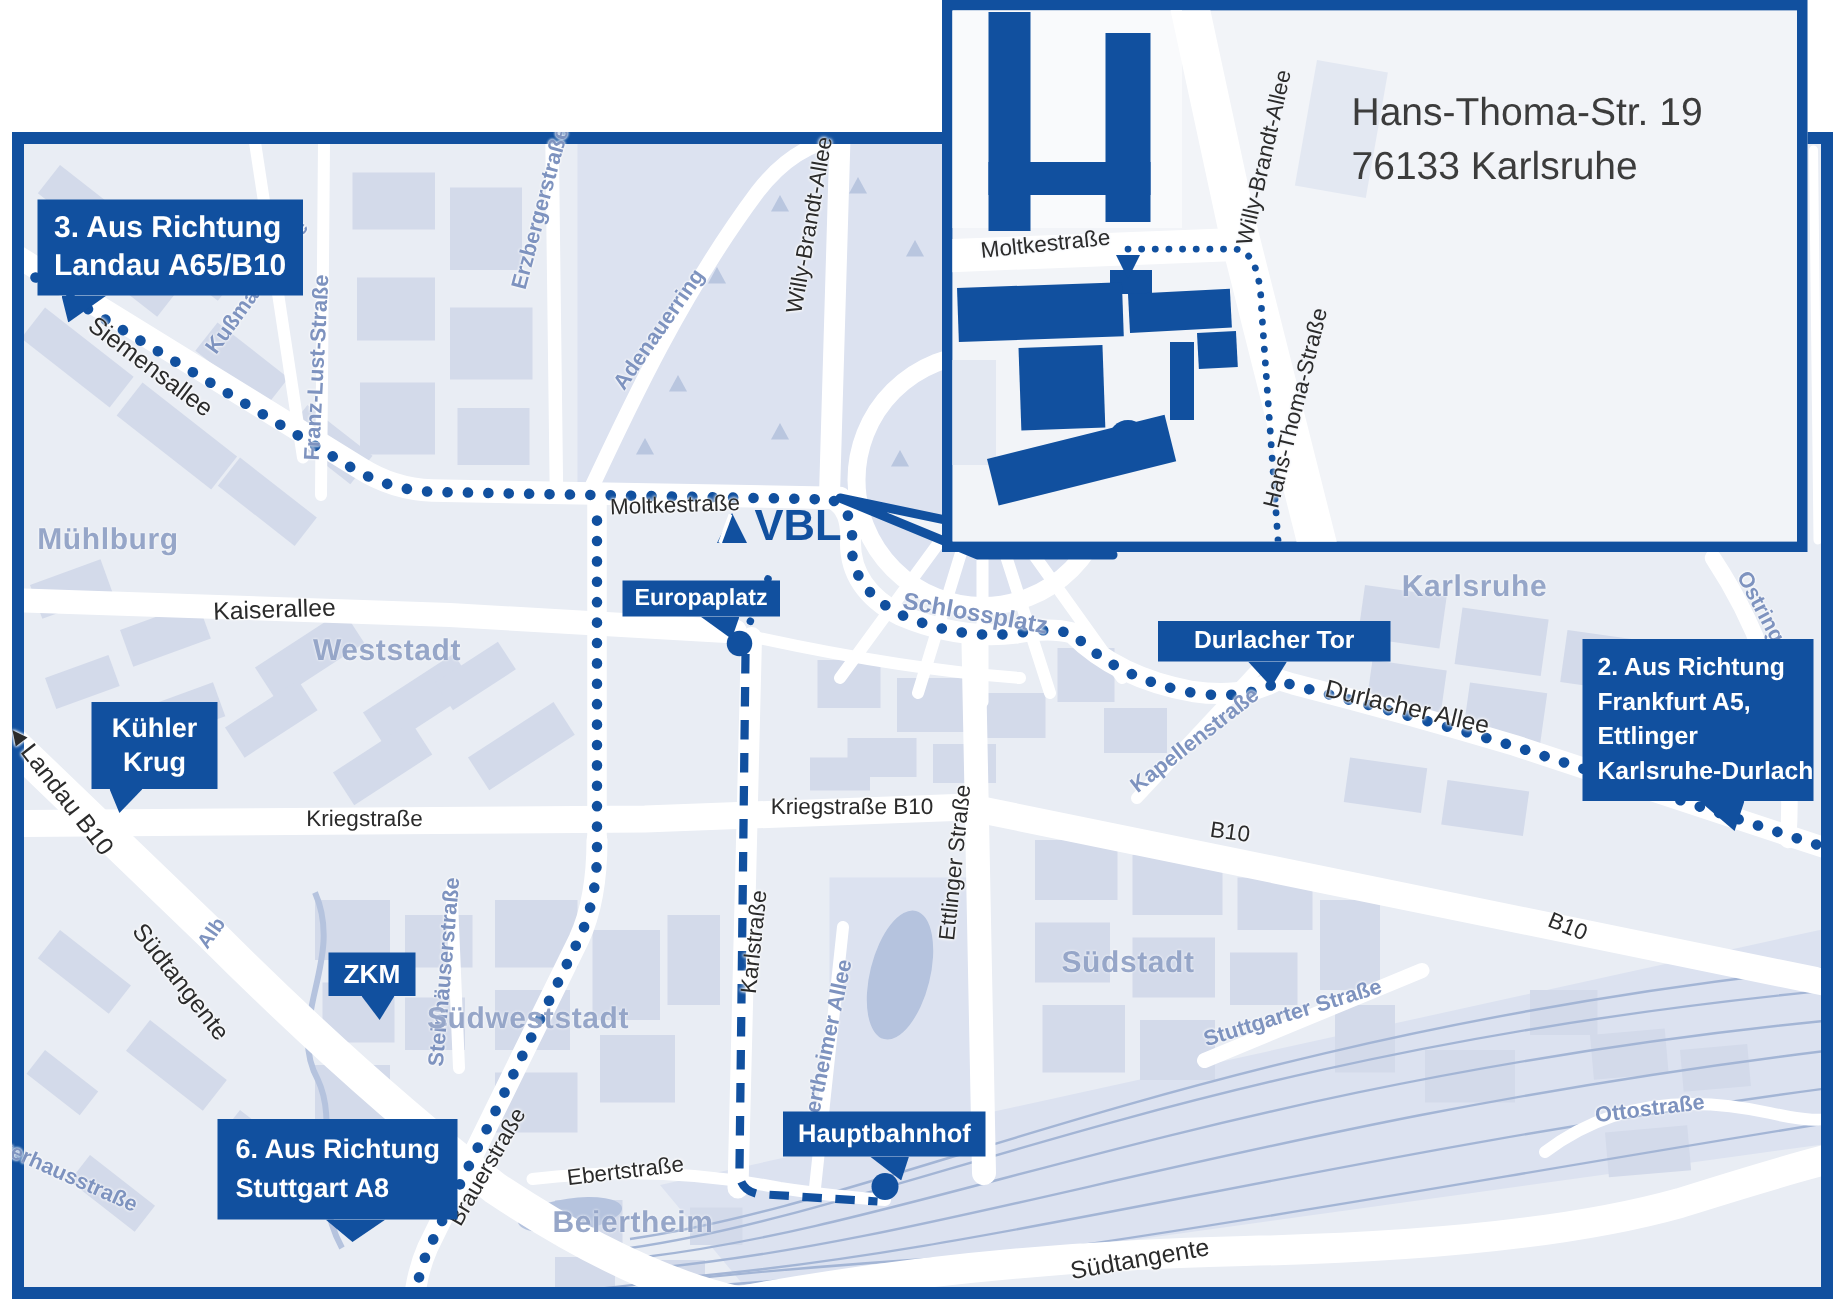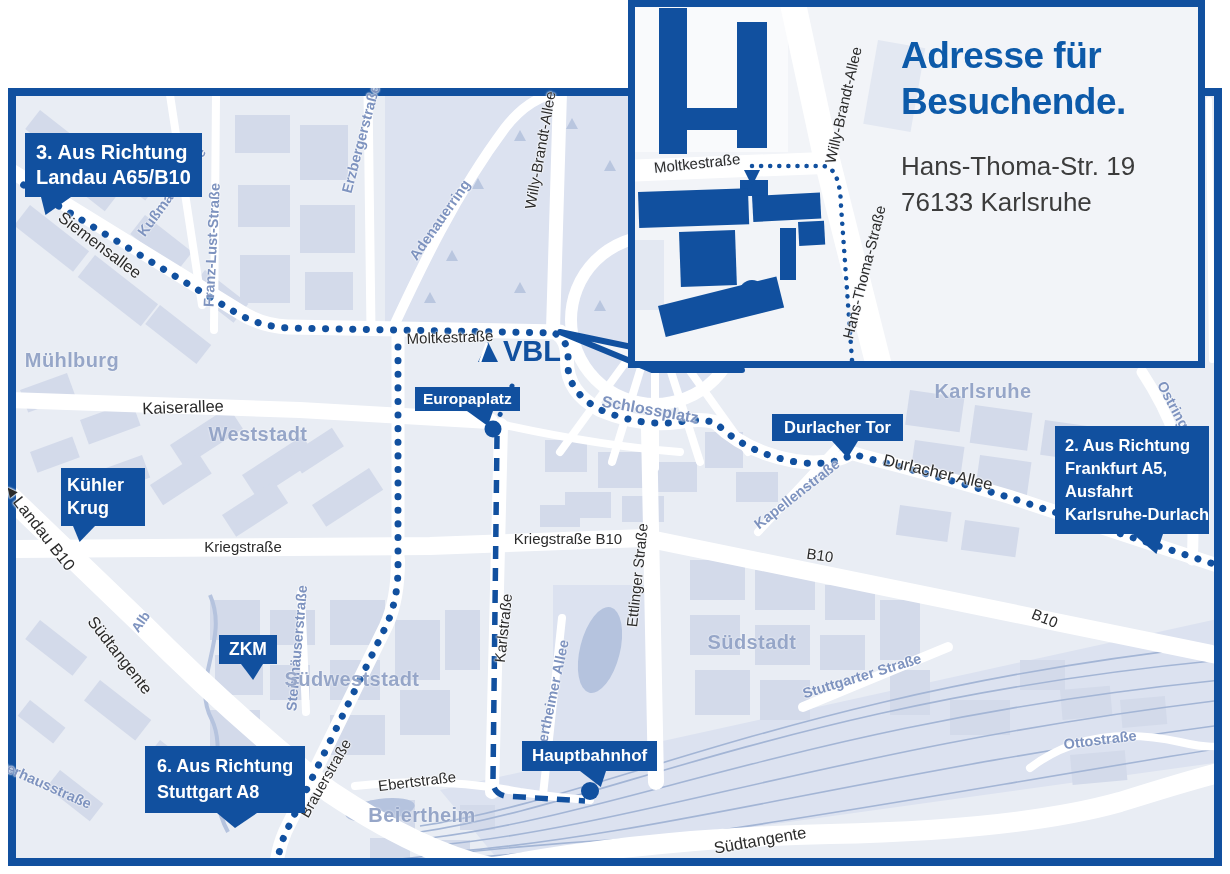--- a/index.html
+++ b/index.html
@@ -262,21 +262,21 @@
         <line x1="10" y1="3" x2="3" y2="22" stroke="#fff" stroke-width="2.5"></line>
       </svg>
       <span>VBL</span>
     </div>
 
     <div class="callout" style="left:17px;top:45px;font-size:20px;line-height:25px">
       <div class="ln">3. Aus Richtung</div>
         <div class="ln">Landau A65/B10</div>
       <div class="ptr" style="--t:15%;left:16px;width:30px;height:18px"></div>
     </div>
-    <div class="callout" style="left:53px;top:380px;width:72px;font-size:18px;line-height:23px;padding:6px 6px">
+    <div class="callout" style="left:53px;top:380px;width:72px;text-align:center;font-size:18px;line-height:23px;padding:6px 6px">
       <div class="ln">Kühler</div>
         <div class="ln">Krug</div>
       <div class="ptr" style="--t:30%;left:12px;width:22px;height:16px"></div>
     </div>
     <div class="callout" style="left:211px;top:547px;font-size:17.5px;padding:4px 10px">
       <div class="ln">ZKM</div>
       <div class="ptr" style="--t:55%;left:22px;width:22px;height:16px"></div>
     </div>
     <div class="callout" style="left:137px;top:658px;font-size:18px;line-height:25.5px;padding:8px 12px">
       <div class="ln">6. Aus Richtung</div>
@@ -284,28 +284,28 @@
       <div class="ptr" style="--t:45%;left:72px;width:40px;height:15px"></div>
     </div>
     <div class="callout" style="left:407px;top:299px;font-size:15.5px;padding:3px 8px">
       <div class="ln">Europaplatz</div>
       <div class="ptr" style="--t:80%;left:52px;width:26px;height:15px"></div>
     </div>
     <div class="callout" style="left:514px;top:653px;font-size:17px;padding:5px 10px">
       <div class="ln">Hauptbahnhof</div>
       <div class="ptr" style="--t:80%;left:58px;width:26px;height:16px"></div>
     </div>
-    <div class="callout" style="left:764px;top:326px;font-size:16.5px;padding:4px 12px">
+    <div class="callout" style="left:764px;top:326px;font-size:16.5px;padding:4px 24px">
       <div class="ln">Durlacher Tor</div>
       <div class="ptr" style="--t:60%;left:60px;width:26px;height:17px"></div>
     </div>
     <div class="callout" style="left:1047px;top:338px;width:154px;box-sizing:border-box;font-size:16.5px;line-height:23px;padding:8px 10px">
       <div class="ln">2. Aus Richtung</div>
         <div class="ln">Frankfurt A5,</div>
-      <div class="ln">Ausfahrt</div>
+      <div class="ln">Ettlinger</div>
         <div class="ln">Karlsruhe-Durlach</div>
       <div class="ptr" style="--t:78%;left:78px;width:30px;height:20px"></div>
     </div>
   </div>
 
   <svg id="tailsvg" width="230" height="90" viewBox="0 0 230 90">
     <polygon points="20,32 112,70 202,70" fill="var(--inset_bg)" stroke="var(--brand_blue)" stroke-width="6" stroke-linejoin="round"></polygon>
   </svg>
 
   <div class="inset">
@@ -331,24 +331,20 @@
         <circle cx="124" cy="293" r="13"></circle>
         <rect x="30" y="306" width="122" height="32" transform="rotate(-14 30 306)"></rect>
       </g>
       <path d="M224,360 L218,276 L213,206 Q212,166 194,166 L124,166" fill="none" stroke="var(--brand_blue)" stroke-width="4.5" stroke-linecap="round" stroke-dasharray="0.1 9"></path>
       <polygon points="116,170 132,170 124,186" fill="var(--brand_blue)"></polygon>
     </svg>
     <span class="sl" style="left:62px;top:156px;--r:-6deg">Moltkestraße</span>
     <span class="sl" style="left:208px;top:98px;--r:-77deg">Willy-Brandt-Allee</span>
     <span class="sl" style="left:229px;top:265px;--r:-76deg">Hans-Thoma-Straße</span>
     <div class="inset-text">
-      <div class="inset-title">
-        <div>Adresse für</div>
-          <div>Besuchende.</div>
-      </div>
       <div class="inset-addr">
         <div>Hans-Thoma-Str. 19</div>
           <div>76133 Karlsruhe</div>
       </div>
     </div>
   </div>
 
 </div>
 
 </body></html>

